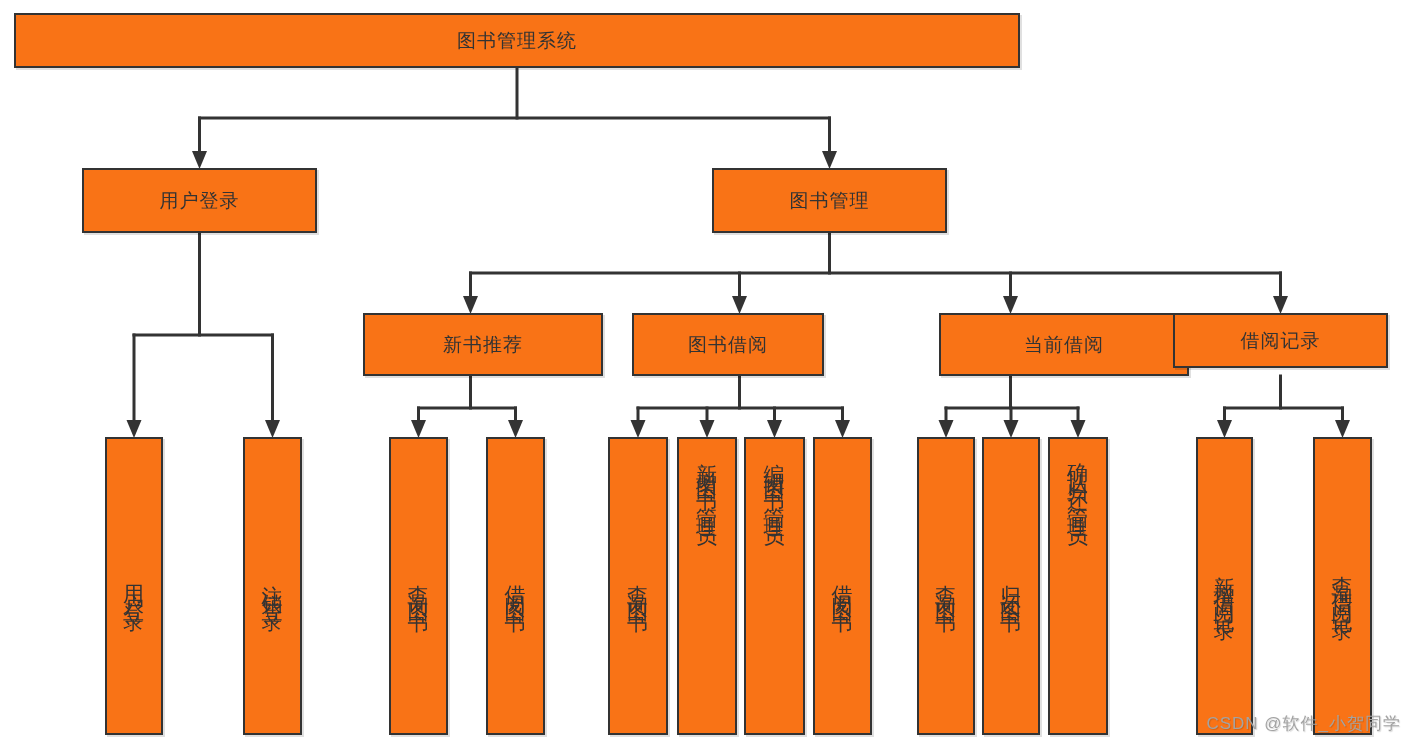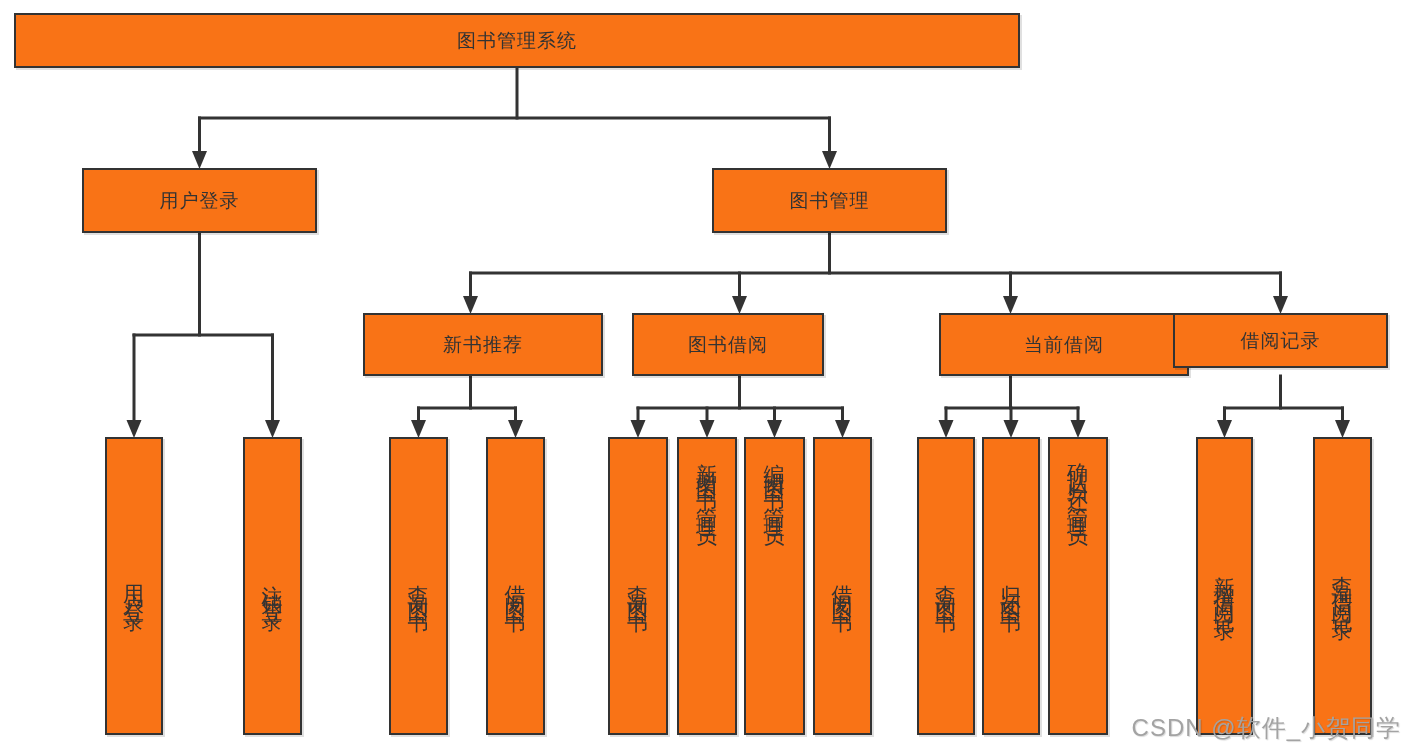--- a/index.html
+++ b/index.html
@@ -35,21 +35,21 @@
     letter-spacing:9px;
     line-height:1;
   }
   .node.v-top{align-items:flex-start;}
   .node.v-top .label{padding-top:7px;}
   #watermark{
     position:absolute;
     right:4px;
     top:712px;
     z-index:5;
-    font-size:24px;
+    font-size:17px;
     color:#a3a3a3;
     letter-spacing:1px;
     text-shadow:1px 1px 1px rgba(0,0,0,0.15);
     white-space:nowrap;
     margin-left:38px;
   }
 </style>
 </head>
 <body>
 

